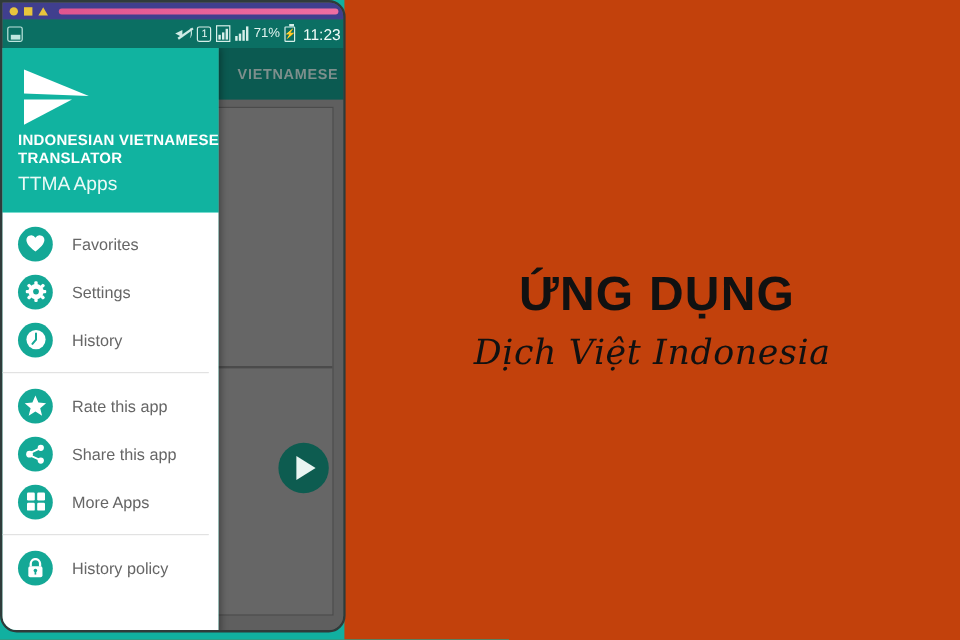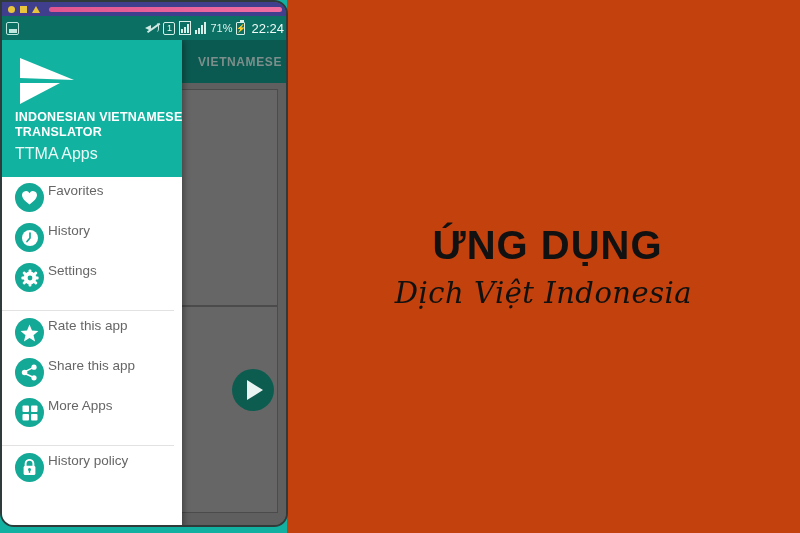--- a/index.html
+++ b/index.html
@@ -184,21 +184,21 @@
     color: #ffffff; font-weight: bold; font-size: 12.5px;
     line-height: 1.25; letter-spacing: 0.2px;
     width: 178px;
   }
   .drawer-sub {
     position: absolute; left: 13px; bottom: 14px;
     color: #eafaf6; font-size: 16px;
   }
   .menu { flex: 1; background: #ffffff; padding-top: 6px; }
   .mi {
-    display: flex; gap: 4px;
+    display: flex; align-items: center; gap: 16px;
     height: 40px; padding-left: 13px;
   }
   .mi-label { font-size: 13.5px; color: #666666; }
   .circ {
     width: 29px; height: 29px; border-radius: 50%;
     background: #14a896; flex: none;
     display: flex; align-items: center; justify-content: center;
     color: #ffffff;
   }
   .divider { height: 1px; background: #e2e2e2; margin: 7px 8px 7px 0; }
@@ -241,21 +241,21 @@
             <i></i>
         </span>
         <span class="bars">
           <i></i>
             <i></i>
             <i></i>
             <i></i>
         </span>
         <span class="pct">71%</span>
         <span class="batt">⚡</span>
-        <span class="clock">22:24</span>
+        <span class="clock">11:23</span>
       </span>
     </div>
 
     <div class="app-toolbar">
       <span>VIETNAMESE</span>
     </div>
 
     <div class="app-body">
       <div class="card">
         <div class="split"></div>
@@ -280,30 +280,20 @@
 
       <div class="menu">
 
         <div class="mi">
           <span class="circ">
             <svg width="17" height="16" viewBox="0 0 17 16">
               <path d="M8.5 14.5 C2 10 1 6.6 1 5 A4 4 0 0 1 8.5 3.2 A4 4 0 0 1 16 5 C16 6.6 15 10 8.5 14.5 Z" fill="#ffffff"></path>
             </svg>
           </span>
           <span class="mi-label">Favorites</span>
-        </div>
-
-        <div class="mi">
-          <span class="circ">
-            <svg width="18" height="18" viewBox="0 0 18 18">
-              <circle cx="9" cy="9" r="8" fill="#ffffff"></circle>
-              <path d="M9 4 L9 9 L6 12.5" stroke="#14a896" stroke-width="1.7" fill="none" stroke-linecap="round"></path>
-            </svg>
-          </span>
-          <span class="mi-label">History</span>
         </div>
 
         <div class="mi">
           <span class="circ">
             <svg width="18" height="18" viewBox="0 0 18 18">
               <g fill="#ffffff">
                 <circle cx="9" cy="9" r="6.4"></circle>
                 <rect x="7.6" y="0.4" width="2.8" height="3.4" rx="1"></rect>
                 <rect x="7.6" y="14.2" width="2.8" height="3.4" rx="1"></rect>
                 <rect x="0.4" y="7.6" width="3.4" height="2.8" rx="1"></rect>
@@ -312,20 +302,30 @@
                 <rect x="13.2" y="2.6" width="2.8" height="3.3" rx="1" transform="rotate(45 14.6 4.2)"></rect>
                 <rect x="2" y="12.1" width="2.8" height="3.3" rx="1" transform="rotate(45 3.4 13.8)"></rect>
                 <rect x="13.2" y="12.1" width="2.8" height="3.3" rx="1" transform="rotate(-45 14.6 13.8)"></rect>
               </g>
               <circle cx="9" cy="9" r="2.4" fill="#14a896"></circle>
             </svg>
           </span>
           <span class="mi-label">Settings</span>
         </div>
 
+        <div class="mi">
+          <span class="circ">
+            <svg width="18" height="18" viewBox="0 0 18 18">
+              <circle cx="9" cy="9" r="8" fill="#ffffff"></circle>
+              <path d="M9 4 L9 9 L6 12.5" stroke="#14a896" stroke-width="1.7" fill="none" stroke-linecap="round"></path>
+            </svg>
+          </span>
+          <span class="mi-label">History</span>
+        </div>
+
         <div class="divider"></div>
 
         <div class="mi">
           <span class="circ">
             <svg width="19" height="18" viewBox="0 0 19 18">
               <polygon points="9.5,0.6 12,6.5 18.4,7 13.5,11.2 15.1,17.4 9.5,14 3.9,17.4 5.5,11.2 0.6,7 7,6.5" fill="#ffffff"></polygon>
             </svg>
           </span>
           <span class="mi-label">Rate this app</span>
         </div>

